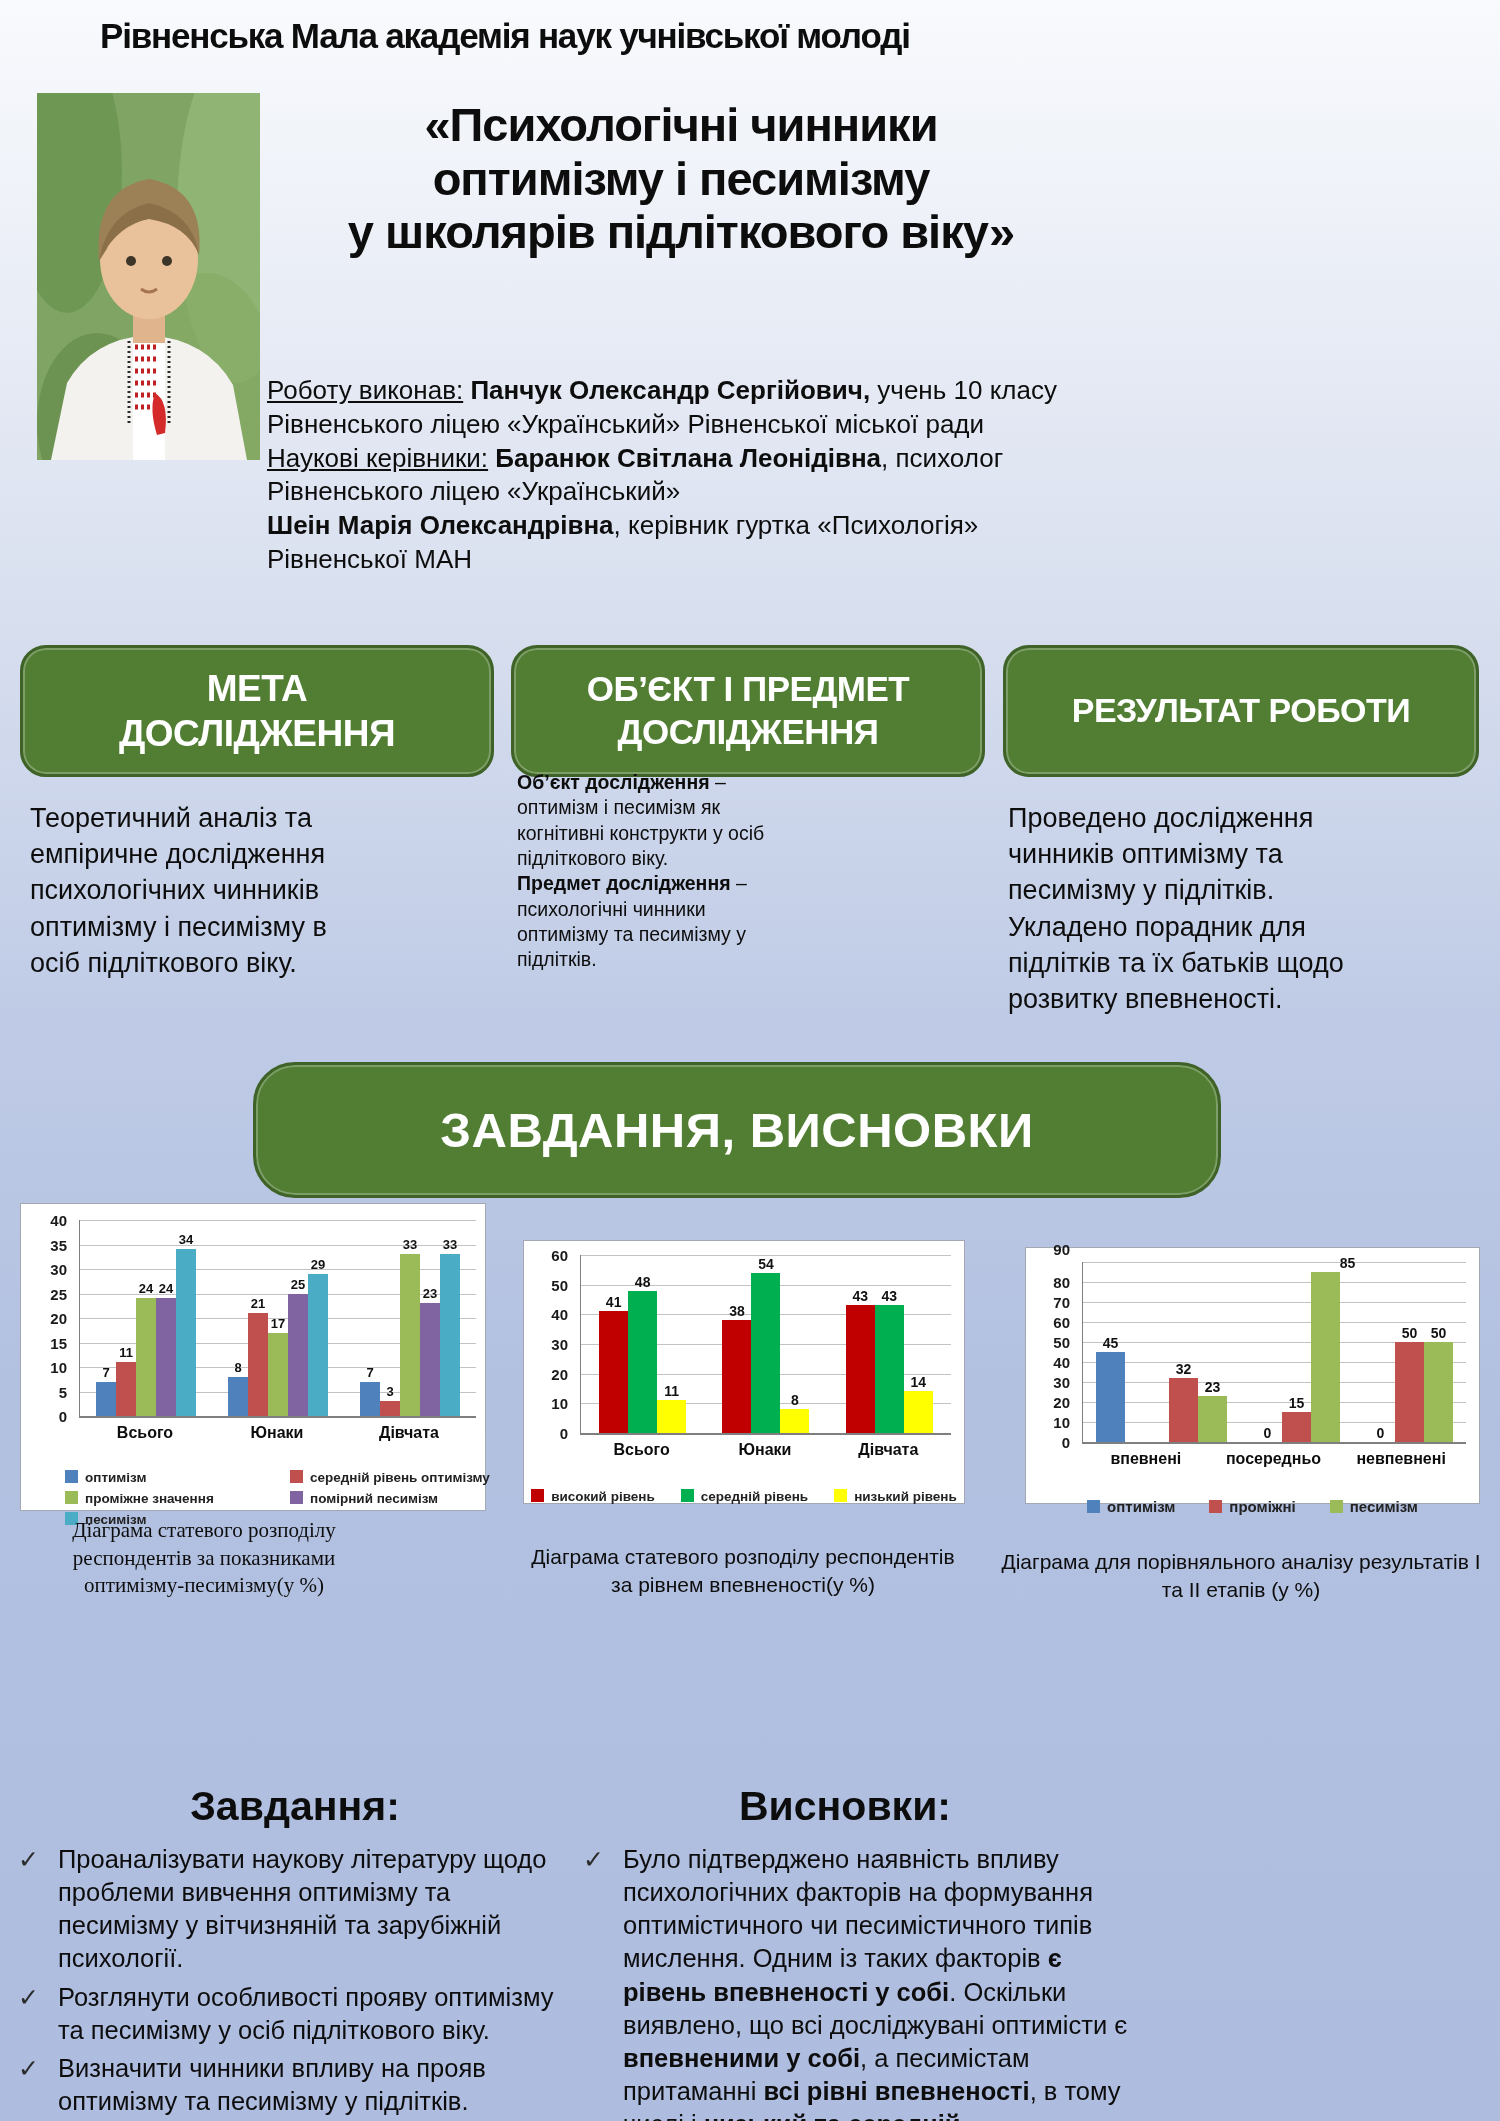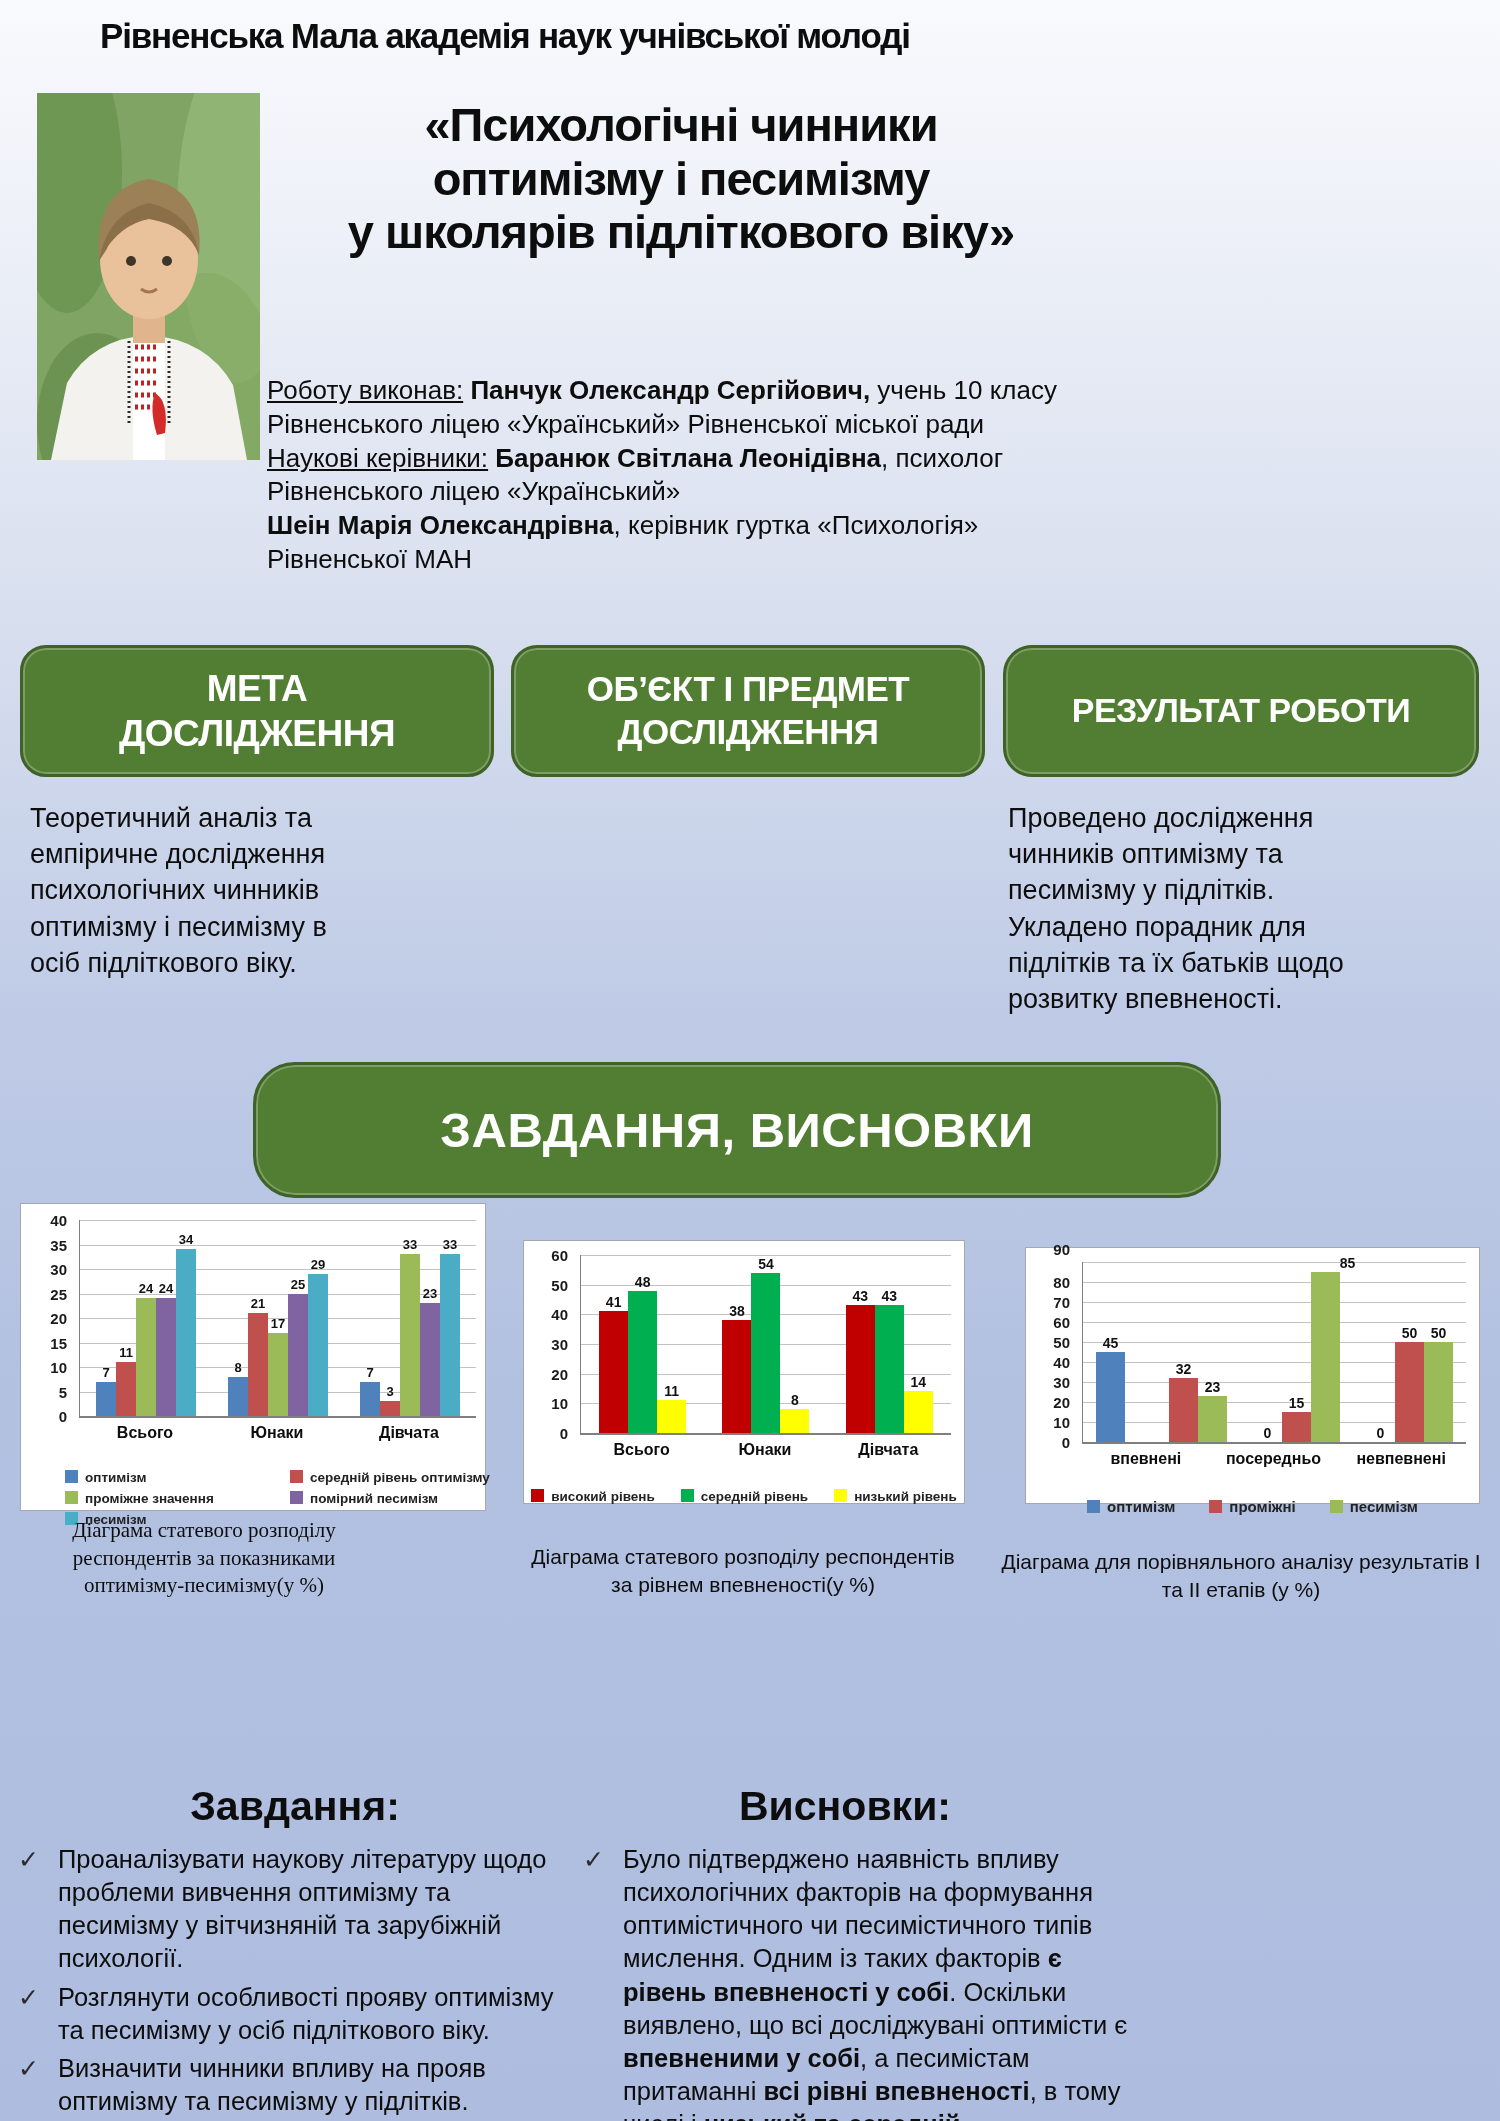--- a/index.html
+++ b/index.html
@@ -12,21 +12,21 @@
     font-size:47px;font-weight:700;line-height:1.14;letter-spacing:-1px;}
   .author{position:absolute;left:267px;top:374px;width:850px;font-size:26px;line-height:1.3;}
   .seg-b{font-weight:700;}
   .seg-u{text-decoration:underline;}
   .sec-box{position:absolute;top:645px;height:126px;background:var(--green,#527e33);
     border:3px solid #3e6227;border-radius:26px;color:#fff;display:flex;align-items:center;
     justify-content:center;text-align:center;font-weight:700;line-height:1.22;white-space:pre-line;
     letter-spacing:-0.5px;box-shadow:inset 0 0 0 2px rgba(255,255,255,0.25);}
   #sec-box-0{left:20px;width:468px;font-size:37px;}
   #sec-box-1{left:511px;width:468px;font-size:35px;}
-  #sec-box-2{left:1003px;width:470px;font-size:34px;border-radius:29px;}
+  #sec-box-2{left:1003px;width:470px;font-size:34px;}
   .sec-body{position:absolute;}
   #sec-body-0{left:30px;top:800px;width:352px;font-size:27px;line-height:1.34;}
   #sec-body-1{left:517px;top:770px;width:252px;font-size:19.5px;line-height:1.3;}
   #sec-body-2{left:1008px;top:800px;width:352px;font-size:27px;line-height:1.34;}
   .banner{position:absolute;left:253px;top:1062px;width:962px;height:130px;background:var(--green,#527e33);
     border:3px solid #3e6227;border-radius:42px;color:#fff;display:flex;align-items:center;justify-content:center;
     font-size:49px;font-weight:700;letter-spacing:0.5px;box-shadow:inset 0 0 0 2px rgba(255,255,255,0.25);}
   .chart-panel{position:absolute;background:#ffffff;border:1px solid #a3a9b3;}
   #chart-0{left:20px;top:1203px;width:464px;height:306px;}
   #chart-1{left:523px;top:1240px;width:440px;height:262px;}
@@ -104,20 +104,21 @@
       <div class="author-line"><span>Рівненської МАН</span></div>
     </div>
 
   <div class="sec-box" id="sec-box-0">МЕТА
 ДОСЛІДЖЕННЯ</div>
   <div class="sec-box" id="sec-box-1">ОБ’ЄКТ І ПРЕДМЕТ
 ДОСЛІДЖЕННЯ</div>
   <div class="sec-box" id="sec-box-2">РЕЗУЛЬТАТ РОБОТИ</div>
 
   <div class="sec-body" id="sec-body-0">Теоретичний аналіз та емпіричне дослідження психологічних чинників оптимізму і песимізму в осіб підліткового віку.</div>
+  <div class="sec-body" id="sec-body-1"><span class="seg-b">Об’єкт дослідження</span><span> – оптимізм і песимізм як когнітивні конструкти у осіб підліткового віку.</span><br><span class="seg-b">Предмет дослідження</span><span> – психологічні чинники оптимізму та песимізму у підлітків.</span></div>
   <div class="sec-body" id="sec-body-2">Проведено дослідження чинників оптимізму та песимізму у підлітків. Укладено порадник для підлітків та їх батьків щодо розвитку впевненості.</div>
 
   <div class="banner">ЗАВДАННЯ, ВИСНОВКИ</div>
 
   <div class="chart-panel" id="chart-0">
       <div class="plot" style="left: 58px; top: 16px; width: 396px; height: 196px;">
         <div class="gridline" style="bottom: 23.5px;"></div>
         <div class="gridline" style="bottom: 48px;"></div>
         <div class="gridline" style="bottom: 72.5px;"></div>
         <div class="gridline" style="bottom: 97px;"></div>

